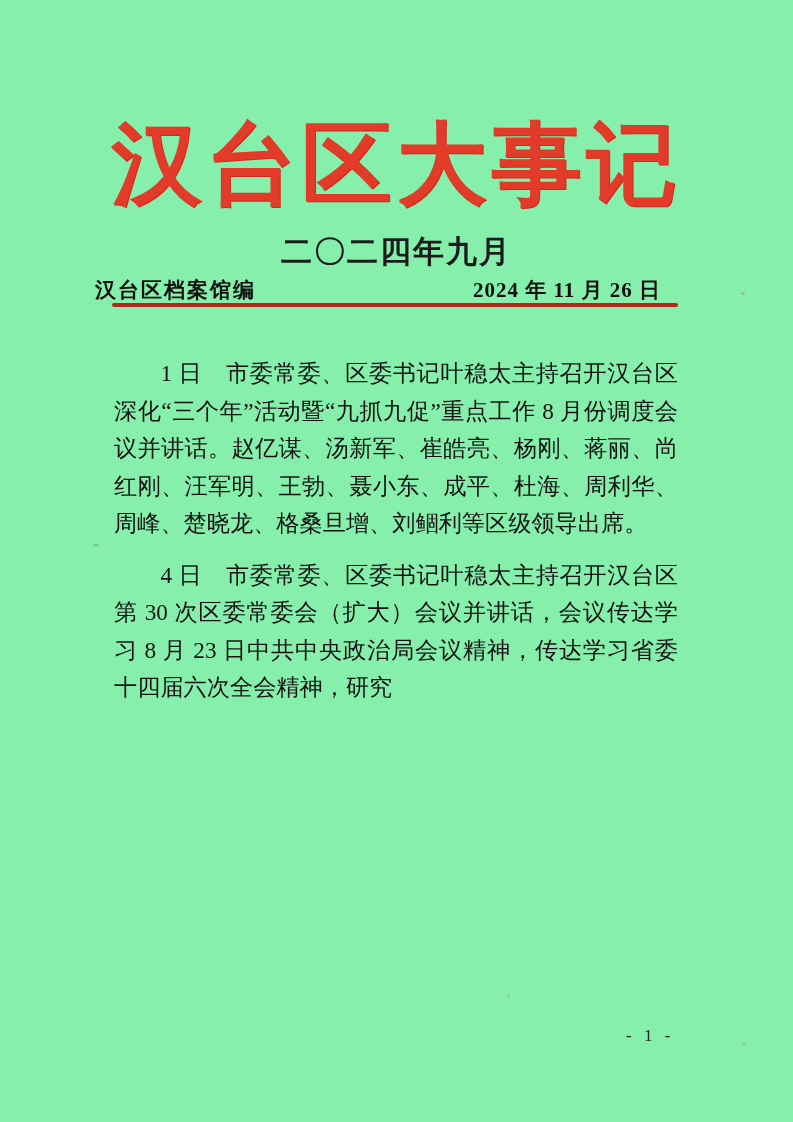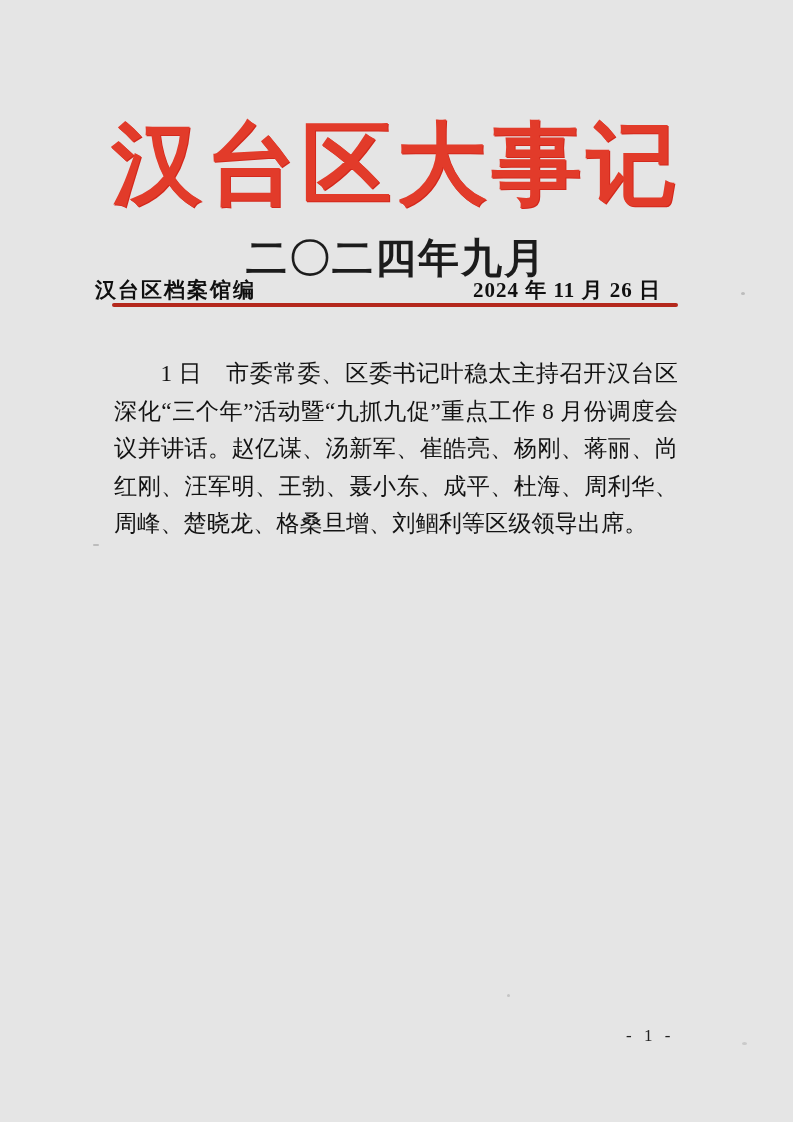--- a/index.html
+++ b/index.html
@@ -3,21 +3,21 @@
 <meta charset="utf-8">
 <style>
   * { box-sizing: border-box; }
   html, body { margin: 0; padding: 0; background: #ffffff; }
 
   .page {
     position: relative;
     width: 793px;
     height: 1122px;
     margin: 0 auto;
-    background: #e5e5e5;
+    background: #86efac;
     font-family: "Liberation Serif", "DejaVu Serif", serif;
     color: #141414;
     overflow: hidden;
   }
 
   .doc-title {
     position: absolute;
     top: 112px;
     left: 0;
     width: 100%;
@@ -30,21 +30,21 @@
     text-shadow: 1px 1px 0 #d3281c;
     white-space: nowrap;
   }
 
   .doc-subtitle {
     position: absolute;
     top: 231px;
     left: 0;
     width: 100%;
     text-align: center;
-    font-size: 41px;
+    font-size: 31px;
     font-weight: 700;
     letter-spacing: 2px;
     color: #1c1c1c;
   }
 
   .doc-meta {
     position: absolute;
     top: 276px;
     left: 95px;
     width: 566px;
@@ -111,20 +111,21 @@
 
   <div class="doc-meta">
     <span class="editor">汉台区档案馆编</span>
     <span class="pubdate">2024 年 11 月 26 日</span>
   </div>
 
   <div class="rule"></div>
 
   <div class="doc-body">
     <p>1 日　市委常委、区委书记叶稳太主持召开汉台区深化“三个年”活动暨“九抓九促”重点工作 8 月份调度会议并讲话。赵亿谋、汤新军、崔皓亮、杨刚、蒋丽、尚红刚、汪军明、王勃、聂小东、成平、杜海、周利华、周峰、楚晓龙、格桑旦增、刘鲴利等区级领导出席。</p>
+    <p>4 日　市委常委、区委书记叶稳太主持召开汉台区第 30 次区委常委会（扩大）会议并讲话，会议传达学习 8 月 23 日中共中央政治局会议精神，传达学习省委十四届六次全会精神，研究</p>
   </div>
 
   <div class="page-number">- 1 -</div>
 
   <div class="speck speck-a"></div>
   <div class="speck speck-b"></div>
   <div class="speck speck-c"></div>
   <div class="speck speck-d"></div>
 
 </div>

